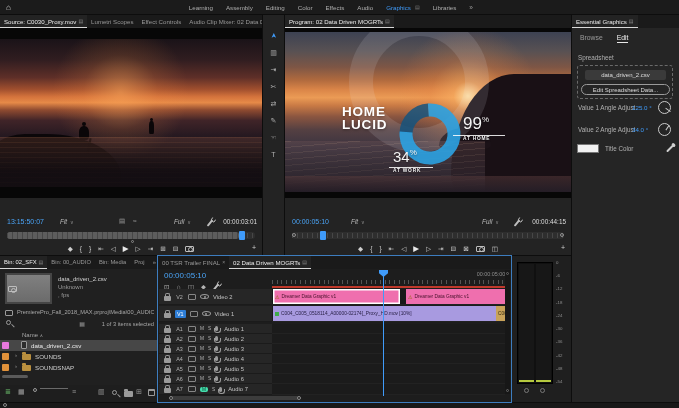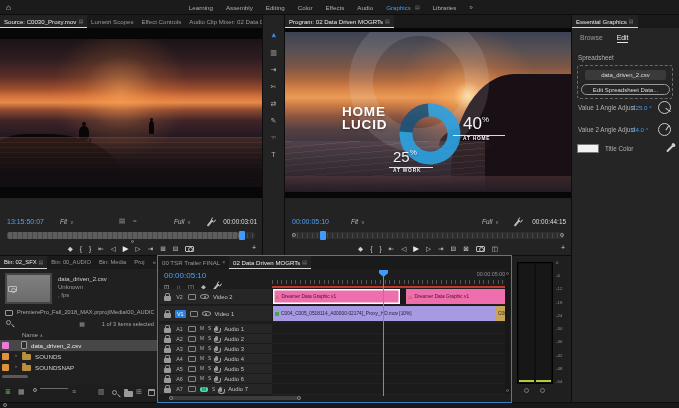--- a/index.html
+++ b/index.html
@@ -290,26 +290,26 @@
         </svg>
         <svg class="donut" viewBox="0 0 64 64">
           <circle cx="32" cy="32" r="24" fill="none" stroke="#15537e" stroke-width="13" stroke-dasharray="34.7 116.1" transform="rotate(-177 32 32)" opacity="0.85"></circle>
           <circle cx="32" cy="32" r="24" fill="none" stroke="#2ba2e2" stroke-width="13" stroke-dasharray="116.1 34.7" transform="rotate(-94 32 32)" opacity="0.9"></circle>
         </svg>
         <div class="lucid">
           <div>HOME</div>
           <div>LUCID</div>
         </div>
         <div class="stat s1">
-          <span class="num">40</span><span class="pct">%</span>
+          <span class="num">99</span><span class="pct">%</span>
           <div class="uline"></div>
           <div class="slab">AT HOME</div>
         </div>
         <div class="stat s2">
-          <span class="num">25</span><span class="pct">%</span>
+          <span class="num">34</span><span class="pct">%</span>
           <div class="uline"></div>
           <div class="slab">AT WORK</div>
         </div>
       </div>
     </div>
     <div class="mrow">
       <span class="tc">00:00:05:10</span>
       <span class="dd" style="left:66px">
         <i>Fit</i>
         <b>∨</b>

